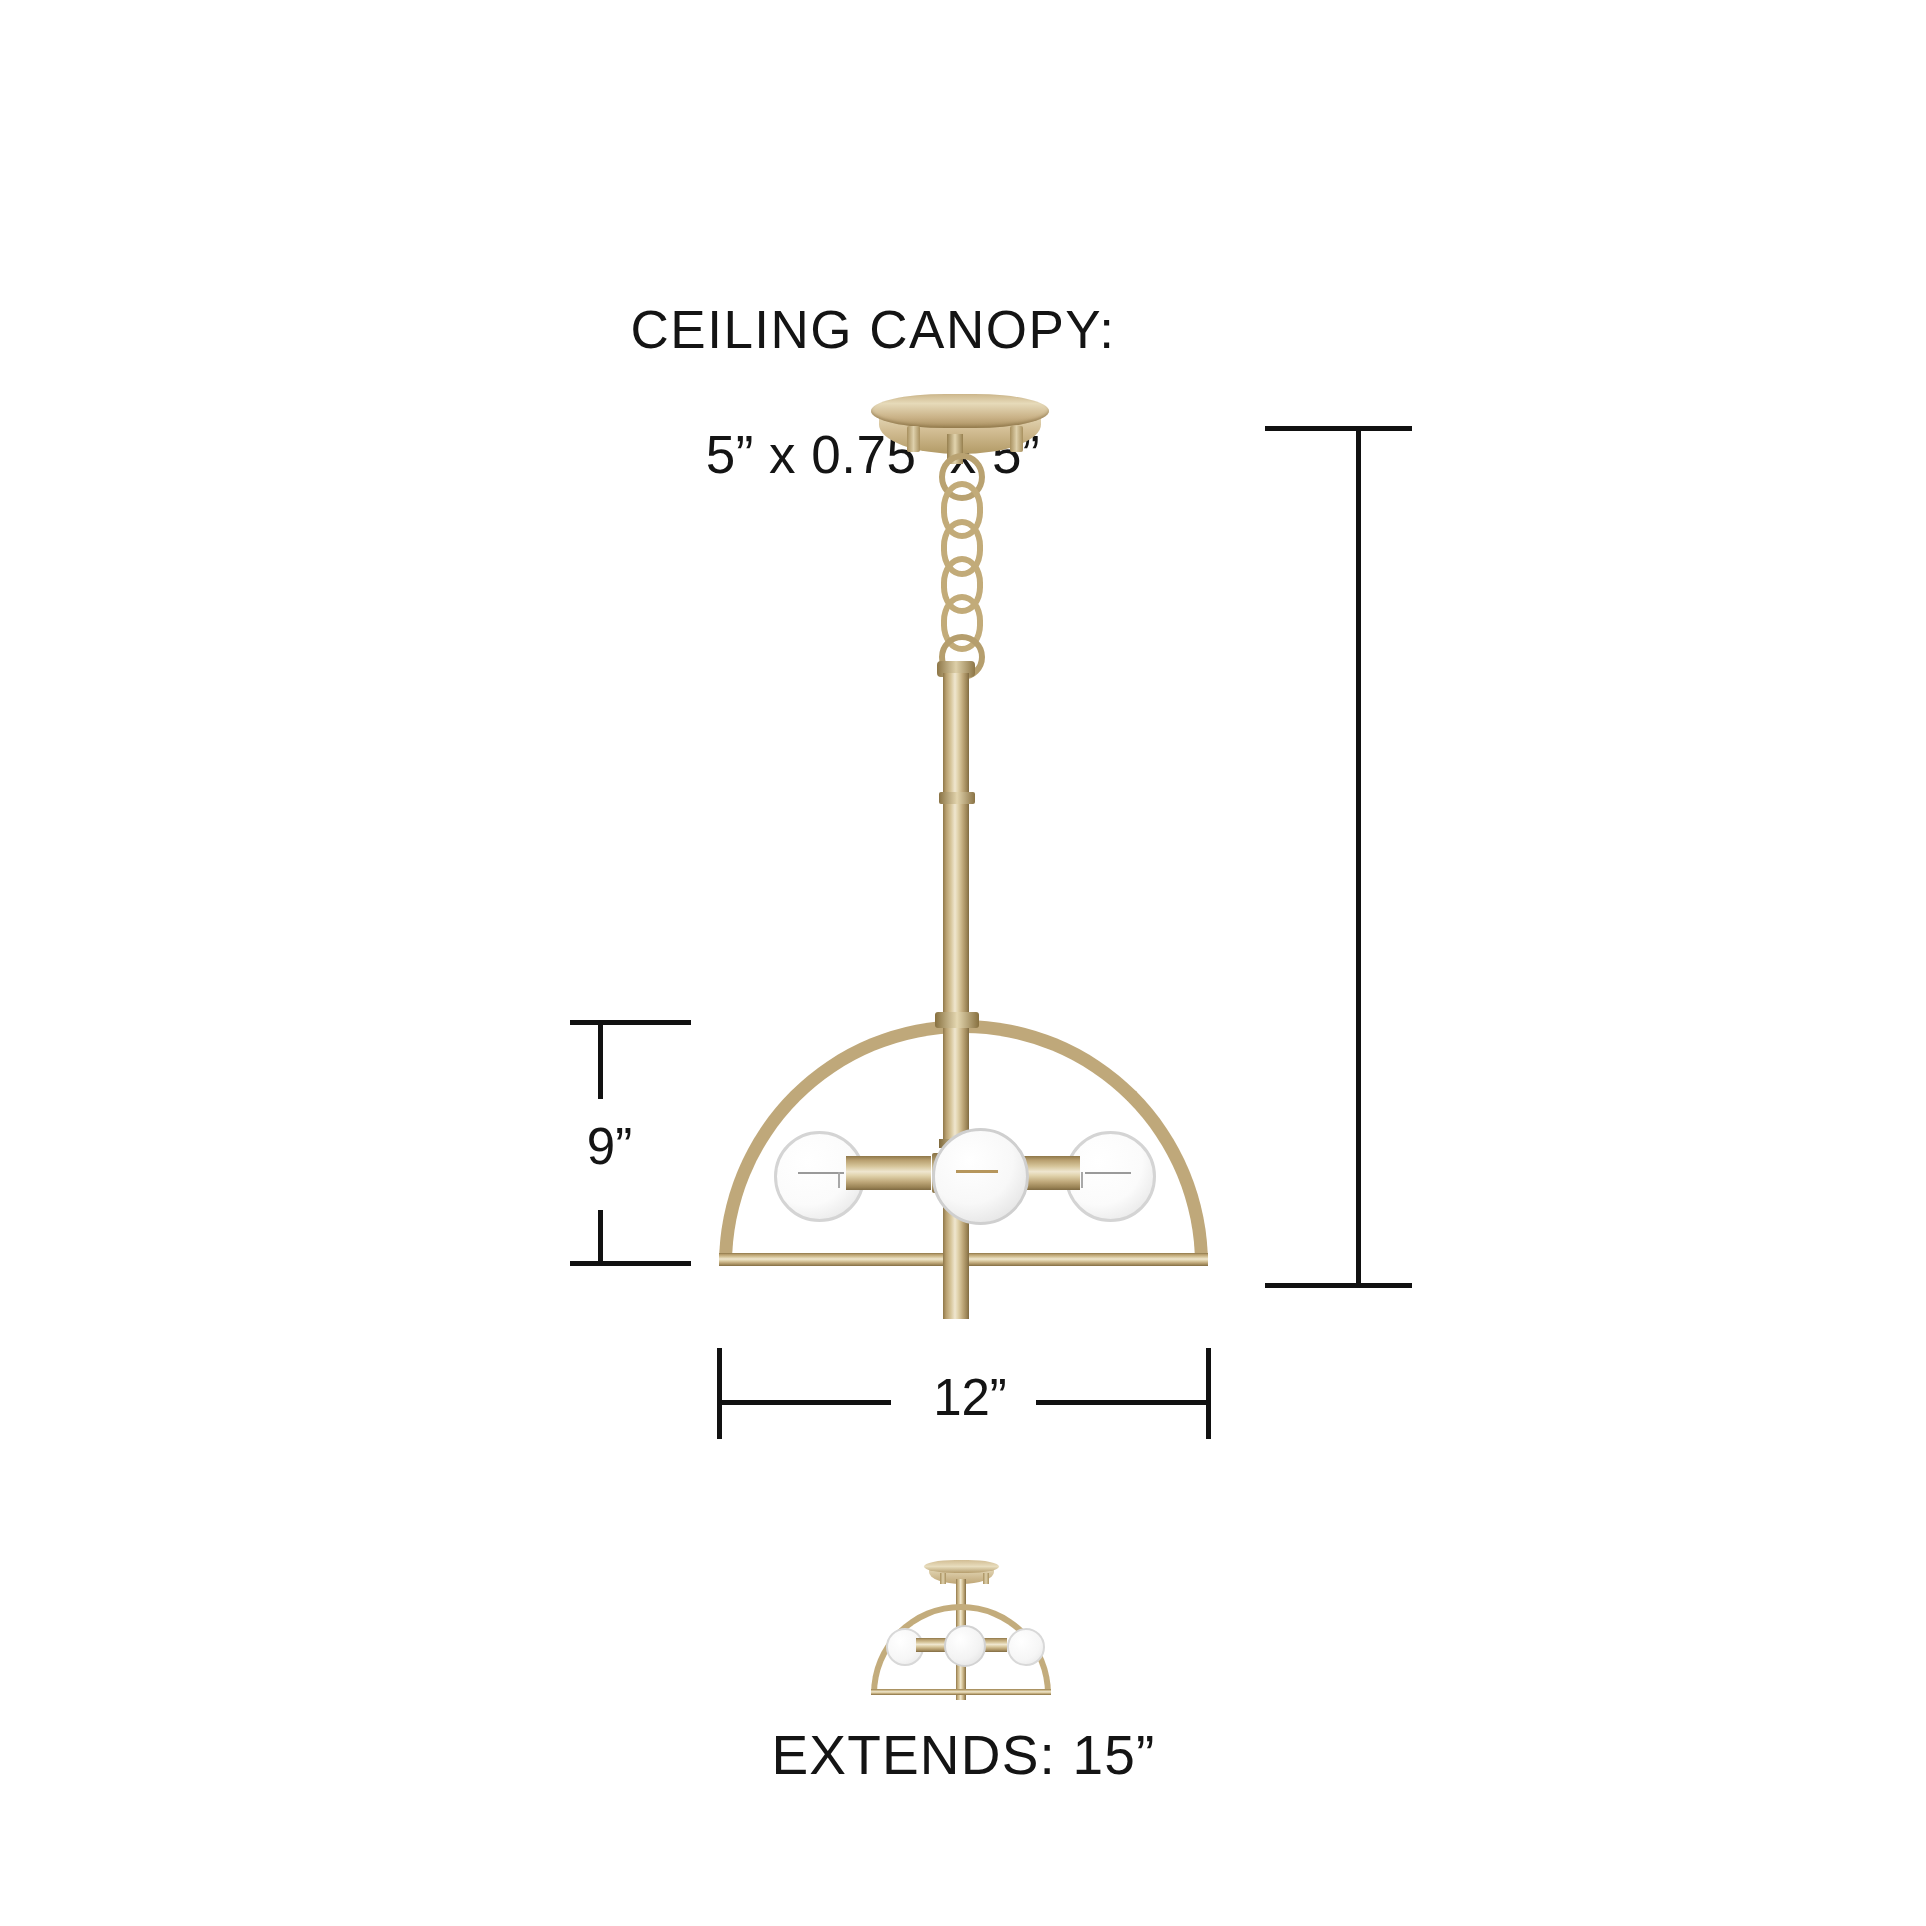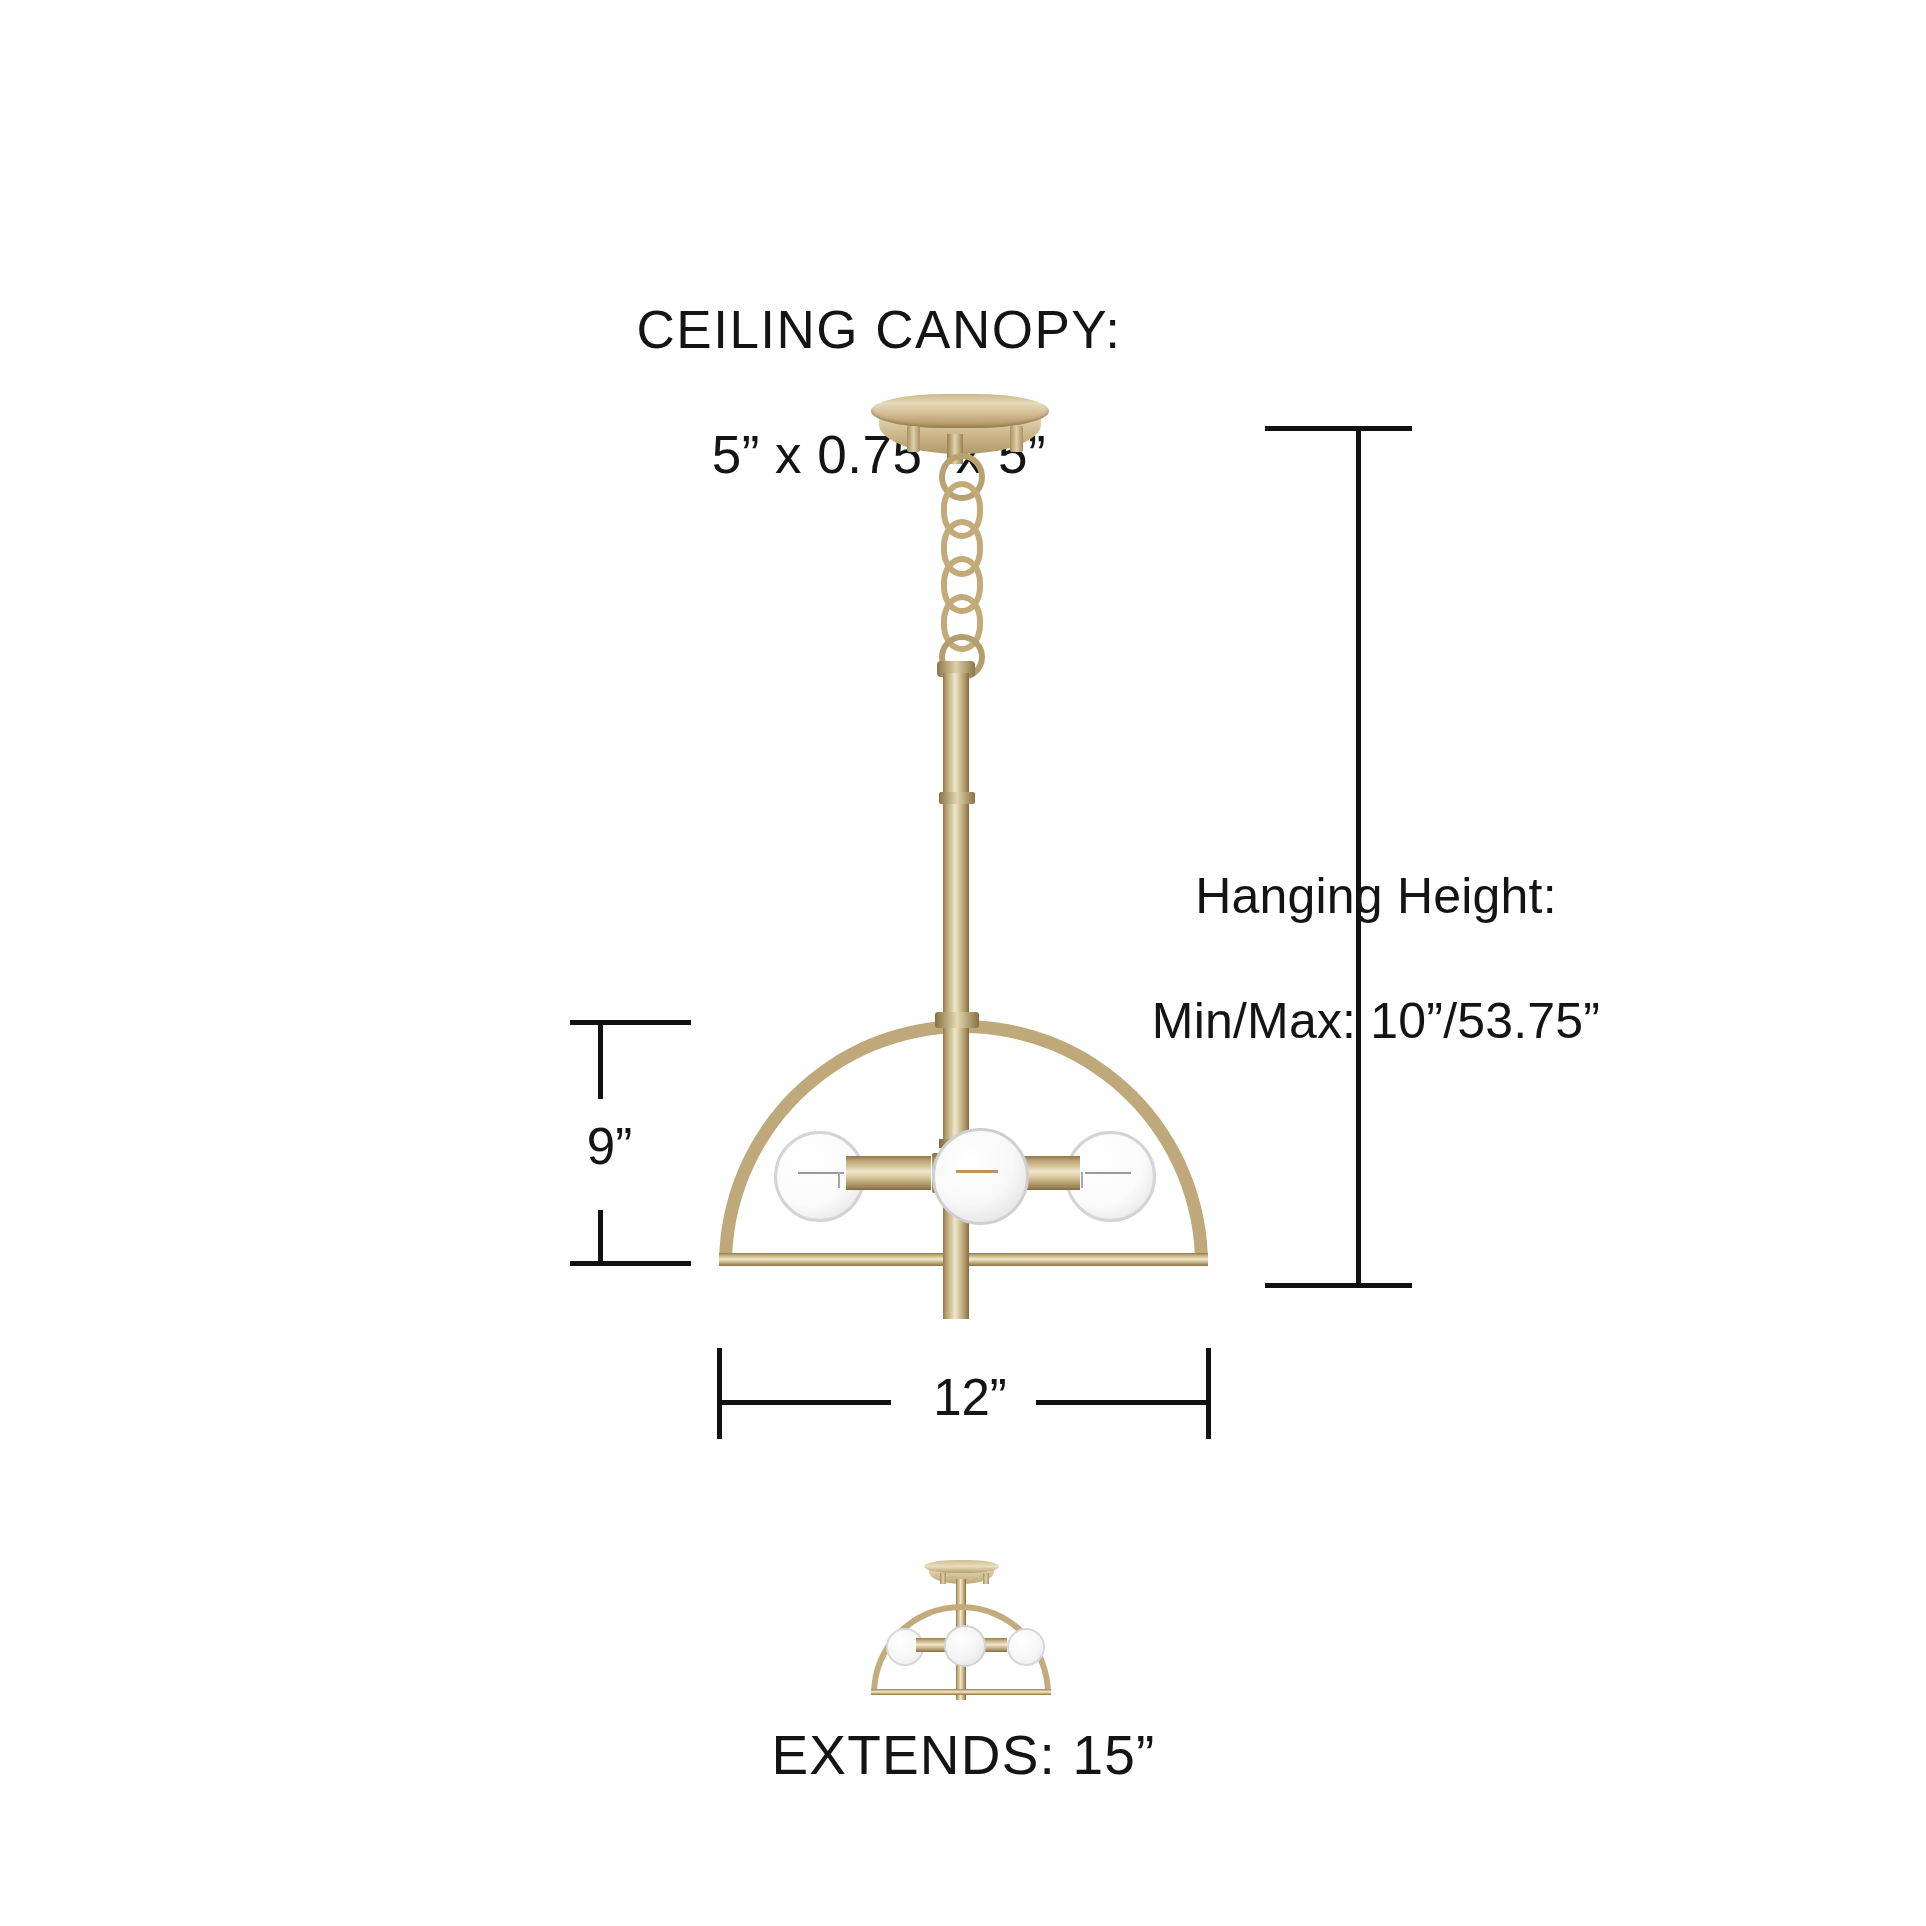--- a/index.html
+++ b/index.html
@@ -24,21 +24,21 @@
   .caption {
     position: absolute;
     text-align: center;
     color: #141414;
     font-weight: 400;
     line-height: 1.18;
     letter-spacing: 0.2px;
     white-space: pre-line;
   }
   #canopy-caption {
-    left: 14px; top: 236px; width: 1688px;
+    left: 8px; top: 236px; width: 1688px;
     font-size: 53px;
     letter-spacing: 1.5px;
     padding-left: 21px;
   }
   #canopy-caption .l2 { letter-spacing: 0.5px; }
 
   #hanging-caption {
     left: 1099px; top: 802px; width: 554px;
     font-size: 50px;
     text-align: center;
@@ -263,24 +263,20 @@
 
   <div class="caption" id="canopy-caption">
     <div>CEILING CANOPY:</div>
     <div class="l2">5” x 0.75” x 5”</div>
   </div>
 
   <div class="dline h" style="left:1265px; top:426px; width:147px;"></div>
   <div class="dline v" style="left:1356px; top:426px; height:861px;"></div>
   <div class="dline h" style="left:1265px; top:1283px; width:147px;"></div>
 
-  <div class="caption" id="hanging-caption">
-    <div>Hanging Height:</div>
-    <div>Min/Max: 10”/53.75”</div>
-  </div>
 
   <div class="dline h" style="left:570px; top:1020px; width:121px;"></div>
   <div class="dline v" style="left:598px; top:1020px; height:79px;"></div>
   <div class="dline v" style="left:598px; top:1210px; height:55px;"></div>
   <div class="dline h" style="left:570px; top:1261px; width:121px;"></div>
   <div class="dim-label" id="label-9">9”</div>
 
   <div class="dline v" style="left:717px; top:1348px; height:91px;"></div>
   <div class="dline h" style="left:717px; top:1400px; width:174px;"></div>
   <div class="dline h" style="left:1036px; top:1400px; width:174px;"></div>

